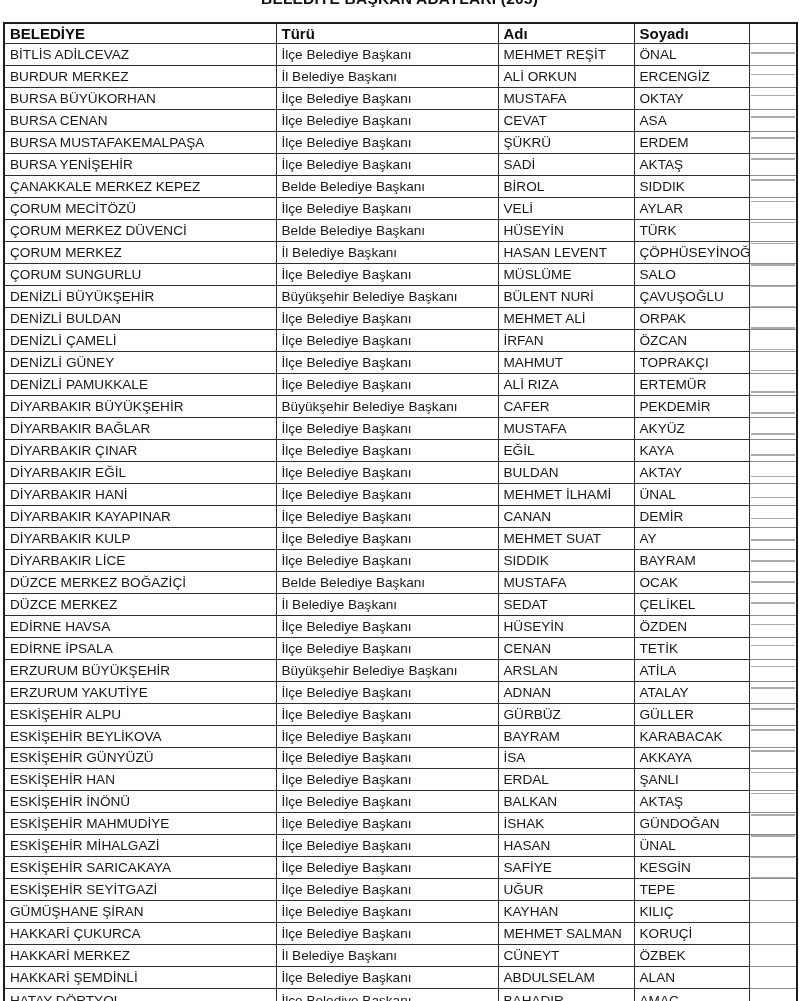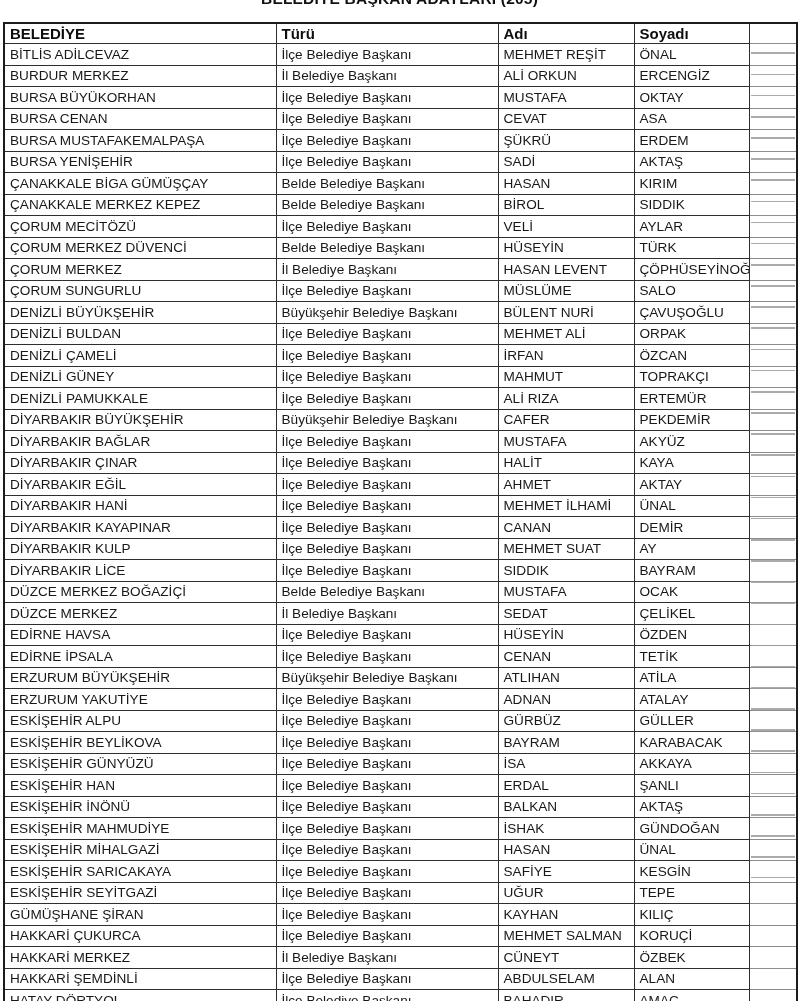--- a/index.html
+++ b/index.html
@@ -148,27 +148,20 @@
         <td class="ghost"></td>
       </tr>
       <tr>
         <td>BURSA YENİŞEHİR</td>
         <td>İlçe Belediye Başkanı</td>
         <td>SADİ</td>
         <td>AKTAŞ</td>
         <td class="ghost"></td>
       </tr>
       <tr>
-        <td>ÇANAKKALE BİGA GÜMÜŞÇAY</td>
-        <td>Belde Belediye Başkanı</td>
-        <td>HASAN</td>
-        <td>KIRIM</td>
-        <td class="ghost"></td>
-      </tr>
-      <tr>
         <td>ÇANAKKALE MERKEZ KEPEZ</td>
         <td>Belde Belediye Başkanı</td>
         <td>BİROL</td>
         <td>SIDDIK</td>
         <td class="ghost"></td>
       </tr>
       <tr>
         <td>ÇORUM MECİTÖZÜ</td>
         <td>İlçe Belediye Başkanı</td>
         <td>VELİ</td>
@@ -241,28 +234,28 @@
       <tr>
         <td>DİYARBAKIR BAĞLAR</td>
         <td>İlçe Belediye Başkanı</td>
         <td>MUSTAFA</td>
         <td>AKYÜZ</td>
         <td class="ghost"></td>
       </tr>
       <tr>
         <td>DİYARBAKIR ÇINAR</td>
         <td>İlçe Belediye Başkanı</td>
-        <td>HALİT</td>
+        <td>EĞİL</td>
         <td>KAYA</td>
         <td class="ghost"></td>
       </tr>
       <tr>
         <td>DİYARBAKIR EĞİL</td>
         <td>İlçe Belediye Başkanı</td>
-        <td>AHMET</td>
+        <td>BULDAN</td>
         <td>AKTAY</td>
         <td class="ghost"></td>
       </tr>
       <tr>
         <td>DİYARBAKIR HANİ</td>
         <td>İlçe Belediye Başkanı</td>
         <td>MEHMET İLHAMİ</td>
         <td>ÜNAL</td>
         <td class="ghost"></td>
       </tr>
@@ -311,21 +304,21 @@
       <tr>
         <td>EDİRNE İPSALA</td>
         <td>İlçe Belediye Başkanı</td>
         <td>CENAN</td>
         <td>TETİK</td>
         <td class="ghost"></td>
       </tr>
       <tr>
         <td>ERZURUM BÜYÜKŞEHİR</td>
         <td>Büyükşehir Belediye Başkanı</td>
-        <td>ATLIHAN</td>
+        <td>ARSLAN</td>
         <td>ATİLA</td>
         <td class="ghost"></td>
       </tr>
       <tr>
         <td>ERZURUM YAKUTİYE</td>
         <td>İlçe Belediye Başkanı</td>
         <td>ADNAN</td>
         <td>ATALAY</td>
         <td class="ghost"></td>
       </tr>

